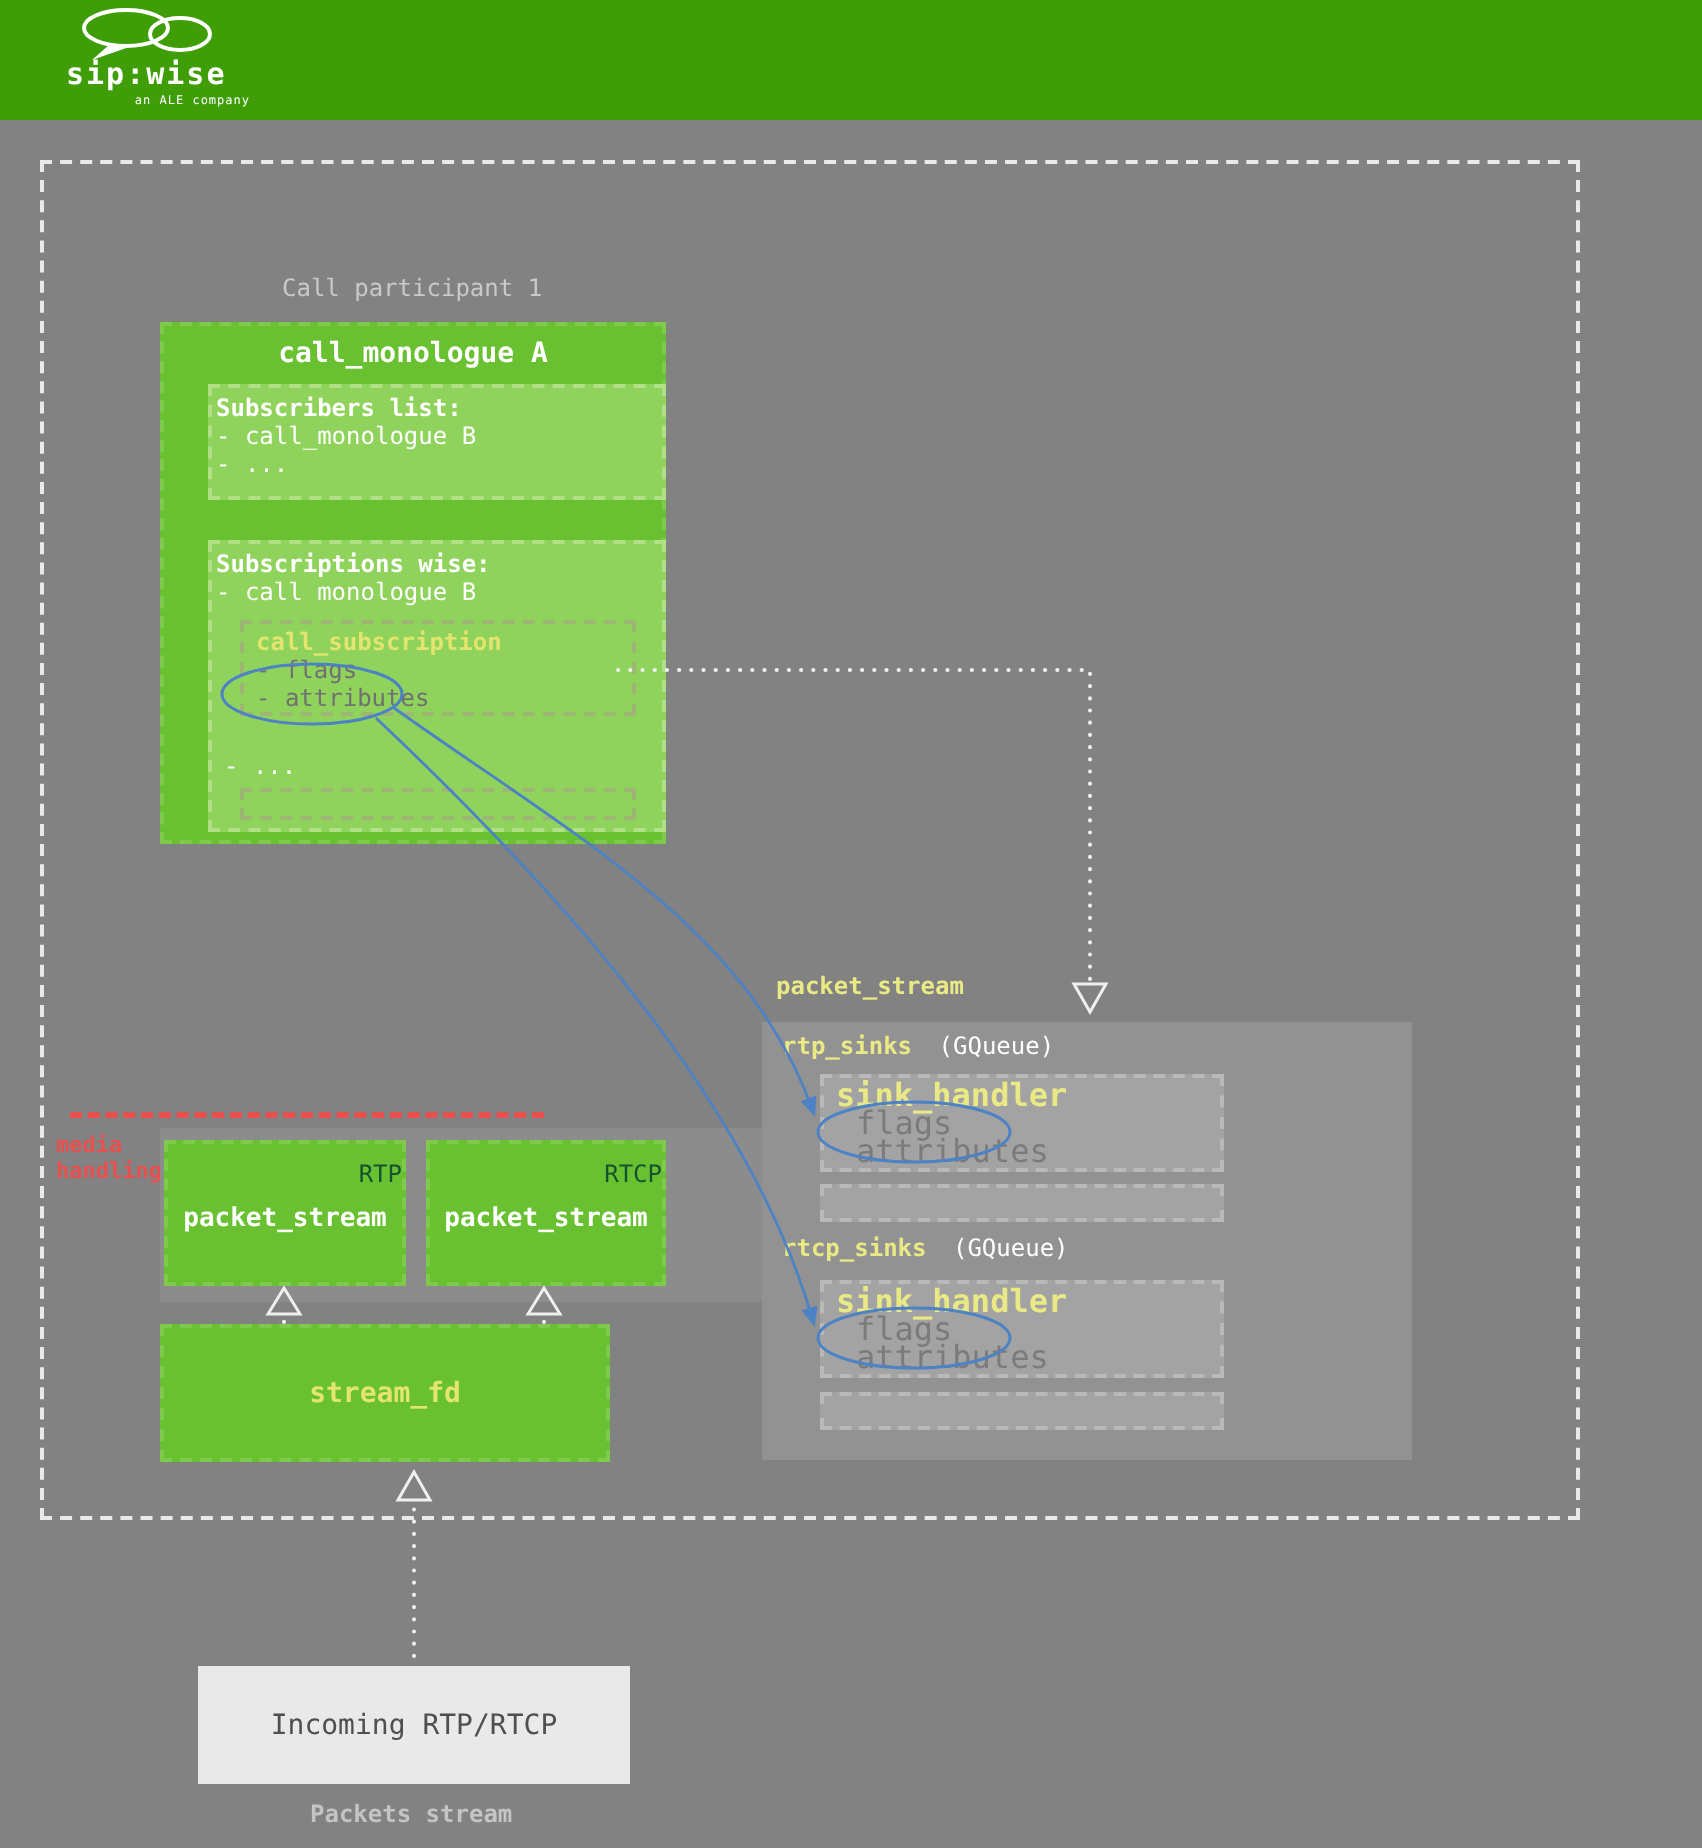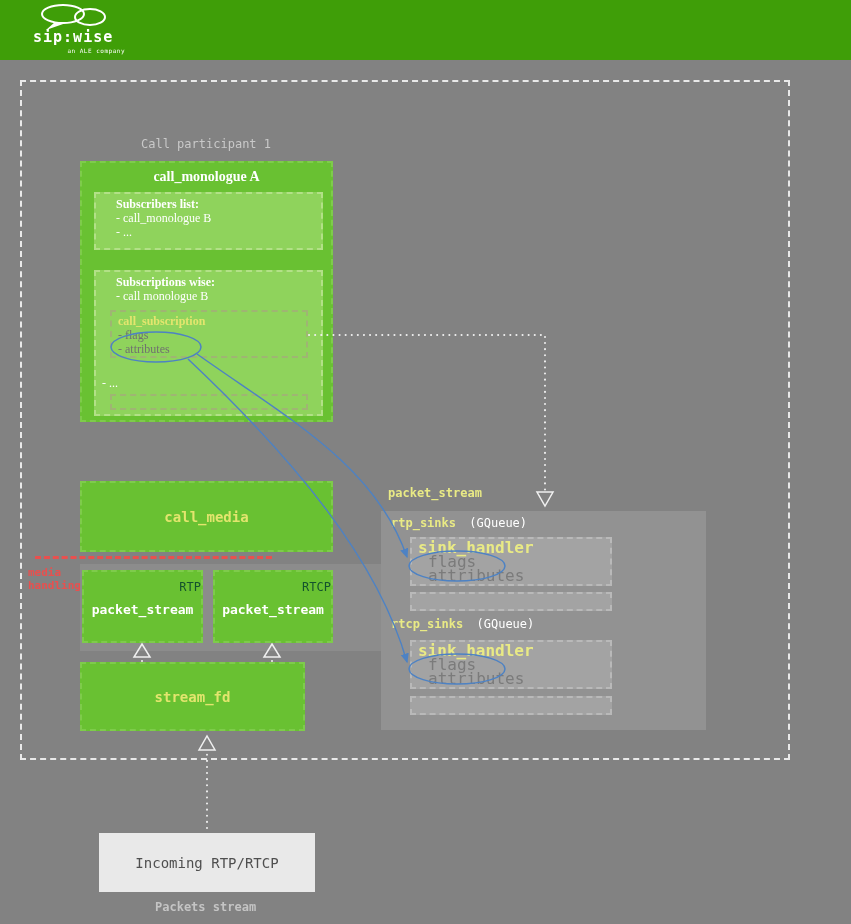--- a/index.html
+++ b/index.html
@@ -16,21 +16,21 @@
   .logo-text { font-size:15px; font-weight:bold; letter-spacing:1px; margin-top:-7px; }
   .logo-tagline { font-size:6px; text-align:right; margin-top:1px; letter-spacing:0.5px; }
 
   .outer-dashed { position:absolute; left:20px; top:80px; width:770px; height:680px;
                   border:2px dashed #e9e9e9; }
 
   .gray-label { position:absolute; color:#c9c9c9; font-size:12px; }
 
   .green-box  { position:absolute; background:#69c132; border:2px dashed #7ecb4b; }
   .green-inner{ position:absolute; background:#8fd35c; border:2px dashed #b2e087;
-                color:#ffffff; font-size:12px; line-height:14px; padding:3px 20px; }
+                color:#ffffff; font-size:12px; line-height:14px; padding:3px 2px;margin-left:10px; }
   .box-title  { color:#ffffff; font-weight:bold; font-size:14px; text-align:center; }
   .bold { font-weight:bold; }
   .yellow-green { color:#e3e56e; }
   .yellow-gray  { color:#e9ea85; }
   .muted-green  { color:#707070; }
   .center-flex  { display:flex; align-items:center; justify-content:center; }
 
   .sub-box { position:absolute; border:2px dashed #9fb573; font-size:12px; line-height:14px; padding:2px 6px; }
 
   .band { position:absolute; left:80px; top:564px; width:310px; height:87px; background:#8c8c8c; }
@@ -70,21 +70,21 @@
       </svg>
       <div class="logo-text">sip:wise</div>
       <div class="logo-tagline">an ALE company</div>
     </div>
   </div>
 
   <div class="outer-dashed"></div>
 
   <div class="gray-label" style="left:100px; top:137px;margin-left:41px;">Call participant 1</div>
 
-  <div class="green-box" style="left:80px; top:161px; width:253px; height:261px;font-family:Liberation Serif, serif;">
+  <div class="green-box" style="left:80px; top:161px; width:253px; height:261px;">
     <div class="box-title" style="position:absolute; left:0; top:6px; width:100%;">call_monologue A</div>
 
     <div class="green-inner" style="left:12px; top:29px; width:229px; height:58px;">
       <div class="bold">Subscribers list:</div>
       <div>- call_monologue B</div>
       <div>- ...</div>
     </div>
 
     <div class="green-inner" style="left:12px; top:107px; width:229px; height:146px;">
       <div class="bold">Subscriptions wise:</div>
@@ -95,23 +95,20 @@
         <div class="muted-green">- flags</div>
         <div class="muted-green">- attributes</div>
       </div>
 
       <div style="position:absolute; left:6px; top:104px;">- ...</div>
 
       <div class="sub-box" style="left:14px; top:122px; width:198px; height:16px;"></div>
     </div>
   </div>
 
-  <div class="green-box center-flex" style="left:80px; top:481px; width:253px; height:71px;">
-    <div class="box-title yellow-green">call_media</div>
-  </div>
 
   <div class="red-line"></div>
   <div class="red-label">
     <div>media</div>
     <div>handling</div>
   </div>
 
   <div class="band"></div>
 
   <div class="green-box" style="left:82px; top:570px; width:121px; height:73px;">

